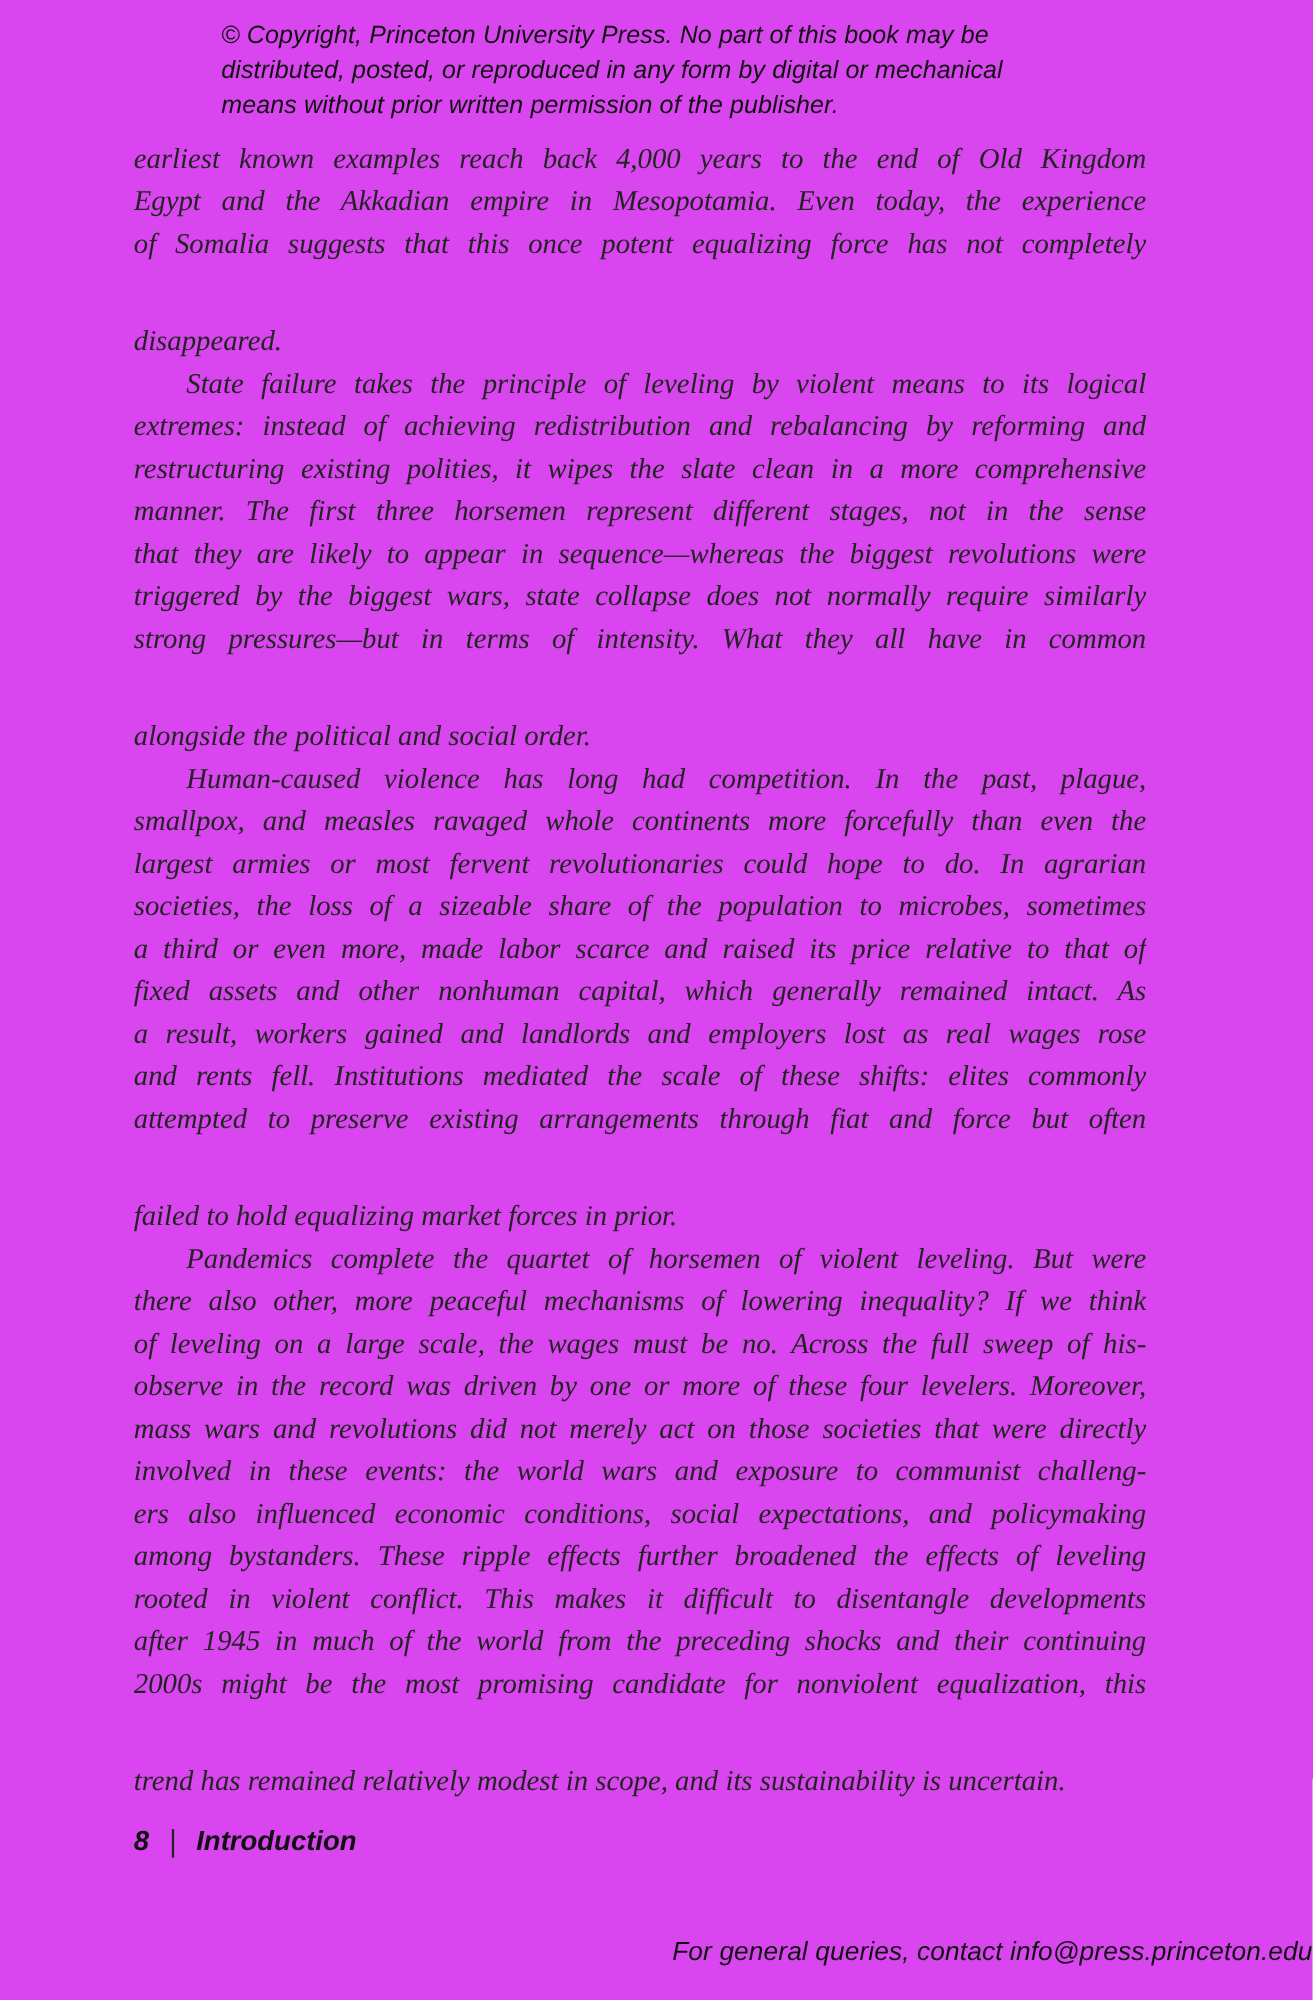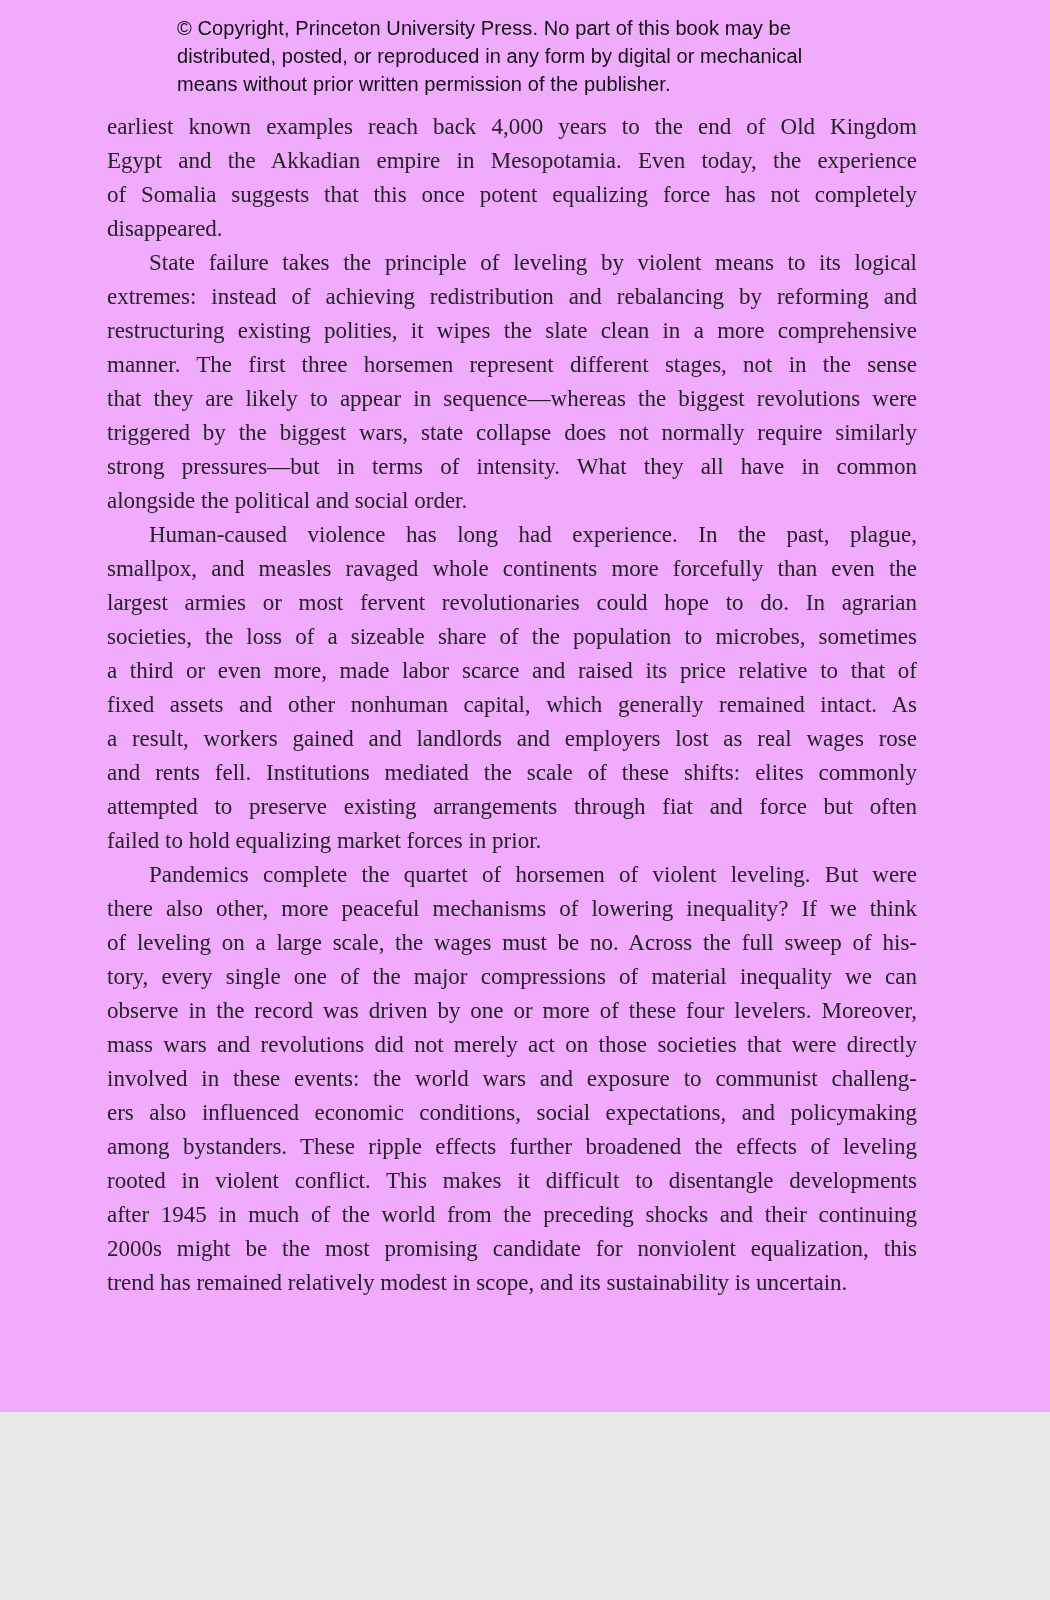--- a/index.html
+++ b/index.html
@@ -1,23 +1,24 @@
 <!DOCTYPE html>
 <html><head>
 <meta charset="utf-8">
 <style>
   * { margin: 0; padding: 0; box-sizing: border-box; }
   html, body { background: #e8e8e8; }
   .page {
     position: relative;
     width: 1050px;
-    height: 1412px;
-    background: #f0abfc;
+    height: 1600px;
+    background: #d946ef;
     overflow: hidden;
     font-kerning: normal;
+    font-style: italic;
   }
   .copyright {
     position: absolute;
     left: 177px;
     top: 14px;
     font-family: "Liberation Sans", sans-serif;
     font-size: 20px;
     line-height: 28px;
     color: #111111;
     letter-spacing: 0.1px;
@@ -32,21 +33,21 @@
     color: #232323;
   }
   .line {
     height: 34px;
     line-height: 34px;
     overflow: hidden;
     text-align: justify;
     text-align-last: justify;
     white-space: normal;
   }
-  .line.last-line { text-align-last: left; }
+  .line.last-line { text-align-last: left; margin-top: 44px; }
   .line.first-indent { text-indent: 42px; }
   .running-footer {
     position: absolute;
     left: 107px;
     top: 1460px;
     font-family: "Liberation Sans", sans-serif;
     font-size: 22px;
     font-weight: bold;
     color: #111111;
     display: flex;
@@ -93,36 +94,35 @@
         <div class="line first-indent">State failure takes the principle of leveling by violent means to its logical</div>
         <div class="line">extremes: instead of achieving redistribution and rebalancing by reforming and</div>
         <div class="line">restructuring existing polities, it wipes the slate clean in a more comprehensive</div>
         <div class="line">manner. The first three horsemen represent different stages, not in the sense</div>
         <div class="line">that they are likely to appear in sequence—whereas the biggest revolutions were</div>
         <div class="line">triggered by the biggest wars, state collapse does not normally require similarly</div>
         <div class="line">strong pressures—but in terms of intensity. What they all have in common</div>
         <div class="line last-line">alongside the political and social order.</div>
       </div>
       <div class="paragraph">
-        <div class="line first-indent">Human-caused violence has long had experience. In the past, plague,</div>
+        <div class="line first-indent">Human-caused violence has long had competition. In the past, plague,</div>
         <div class="line">smallpox, and measles ravaged whole continents more forcefully than even the</div>
         <div class="line">largest armies or most fervent revolutionaries could hope to do. In agrarian</div>
         <div class="line">societies, the loss of a sizeable share of the population to microbes, sometimes</div>
         <div class="line">a third or even more, made labor scarce and raised its price relative to that of</div>
         <div class="line">fixed assets and other nonhuman capital, which generally remained intact. As</div>
         <div class="line">a result, workers gained and landlords and employers lost as real wages rose</div>
         <div class="line">and rents fell. Institutions mediated the scale of these shifts: elites commonly</div>
         <div class="line">attempted to preserve existing arrangements through fiat and force but often</div>
         <div class="line last-line">failed to hold equalizing market forces in prior.</div>
       </div>
       <div class="paragraph">
         <div class="line first-indent">Pandemics complete the quartet of horsemen of violent leveling. But were</div>
         <div class="line">there also other, more peaceful mechanisms of lowering inequality? If we think</div>
         <div class="line">of leveling on a large scale, the wages must be no. Across the full sweep of his-</div>
-        <div class="line">tory, every single one of the major compressions of material inequality we can</div>
         <div class="line">observe in the record was driven by one or more of these four levelers. Moreover,</div>
         <div class="line">mass wars and revolutions did not merely act on those societies that were directly</div>
         <div class="line">involved in these events: the world wars and exposure to communist challeng-</div>
         <div class="line">ers also influenced economic conditions, social expectations, and policymaking</div>
         <div class="line">among bystanders. These ripple effects further broadened the effects of leveling</div>
         <div class="line">rooted in violent conflict. This makes it difficult to disentangle developments</div>
         <div class="line">after 1945 in much of the world from the preceding shocks and their continuing</div>
         <div class="line">2000s might be the most promising candidate for nonviolent equalization, this</div>
         <div class="line last-line">trend has remained relatively modest in scope, and its sustainability is uncertain.</div>
       </div>

